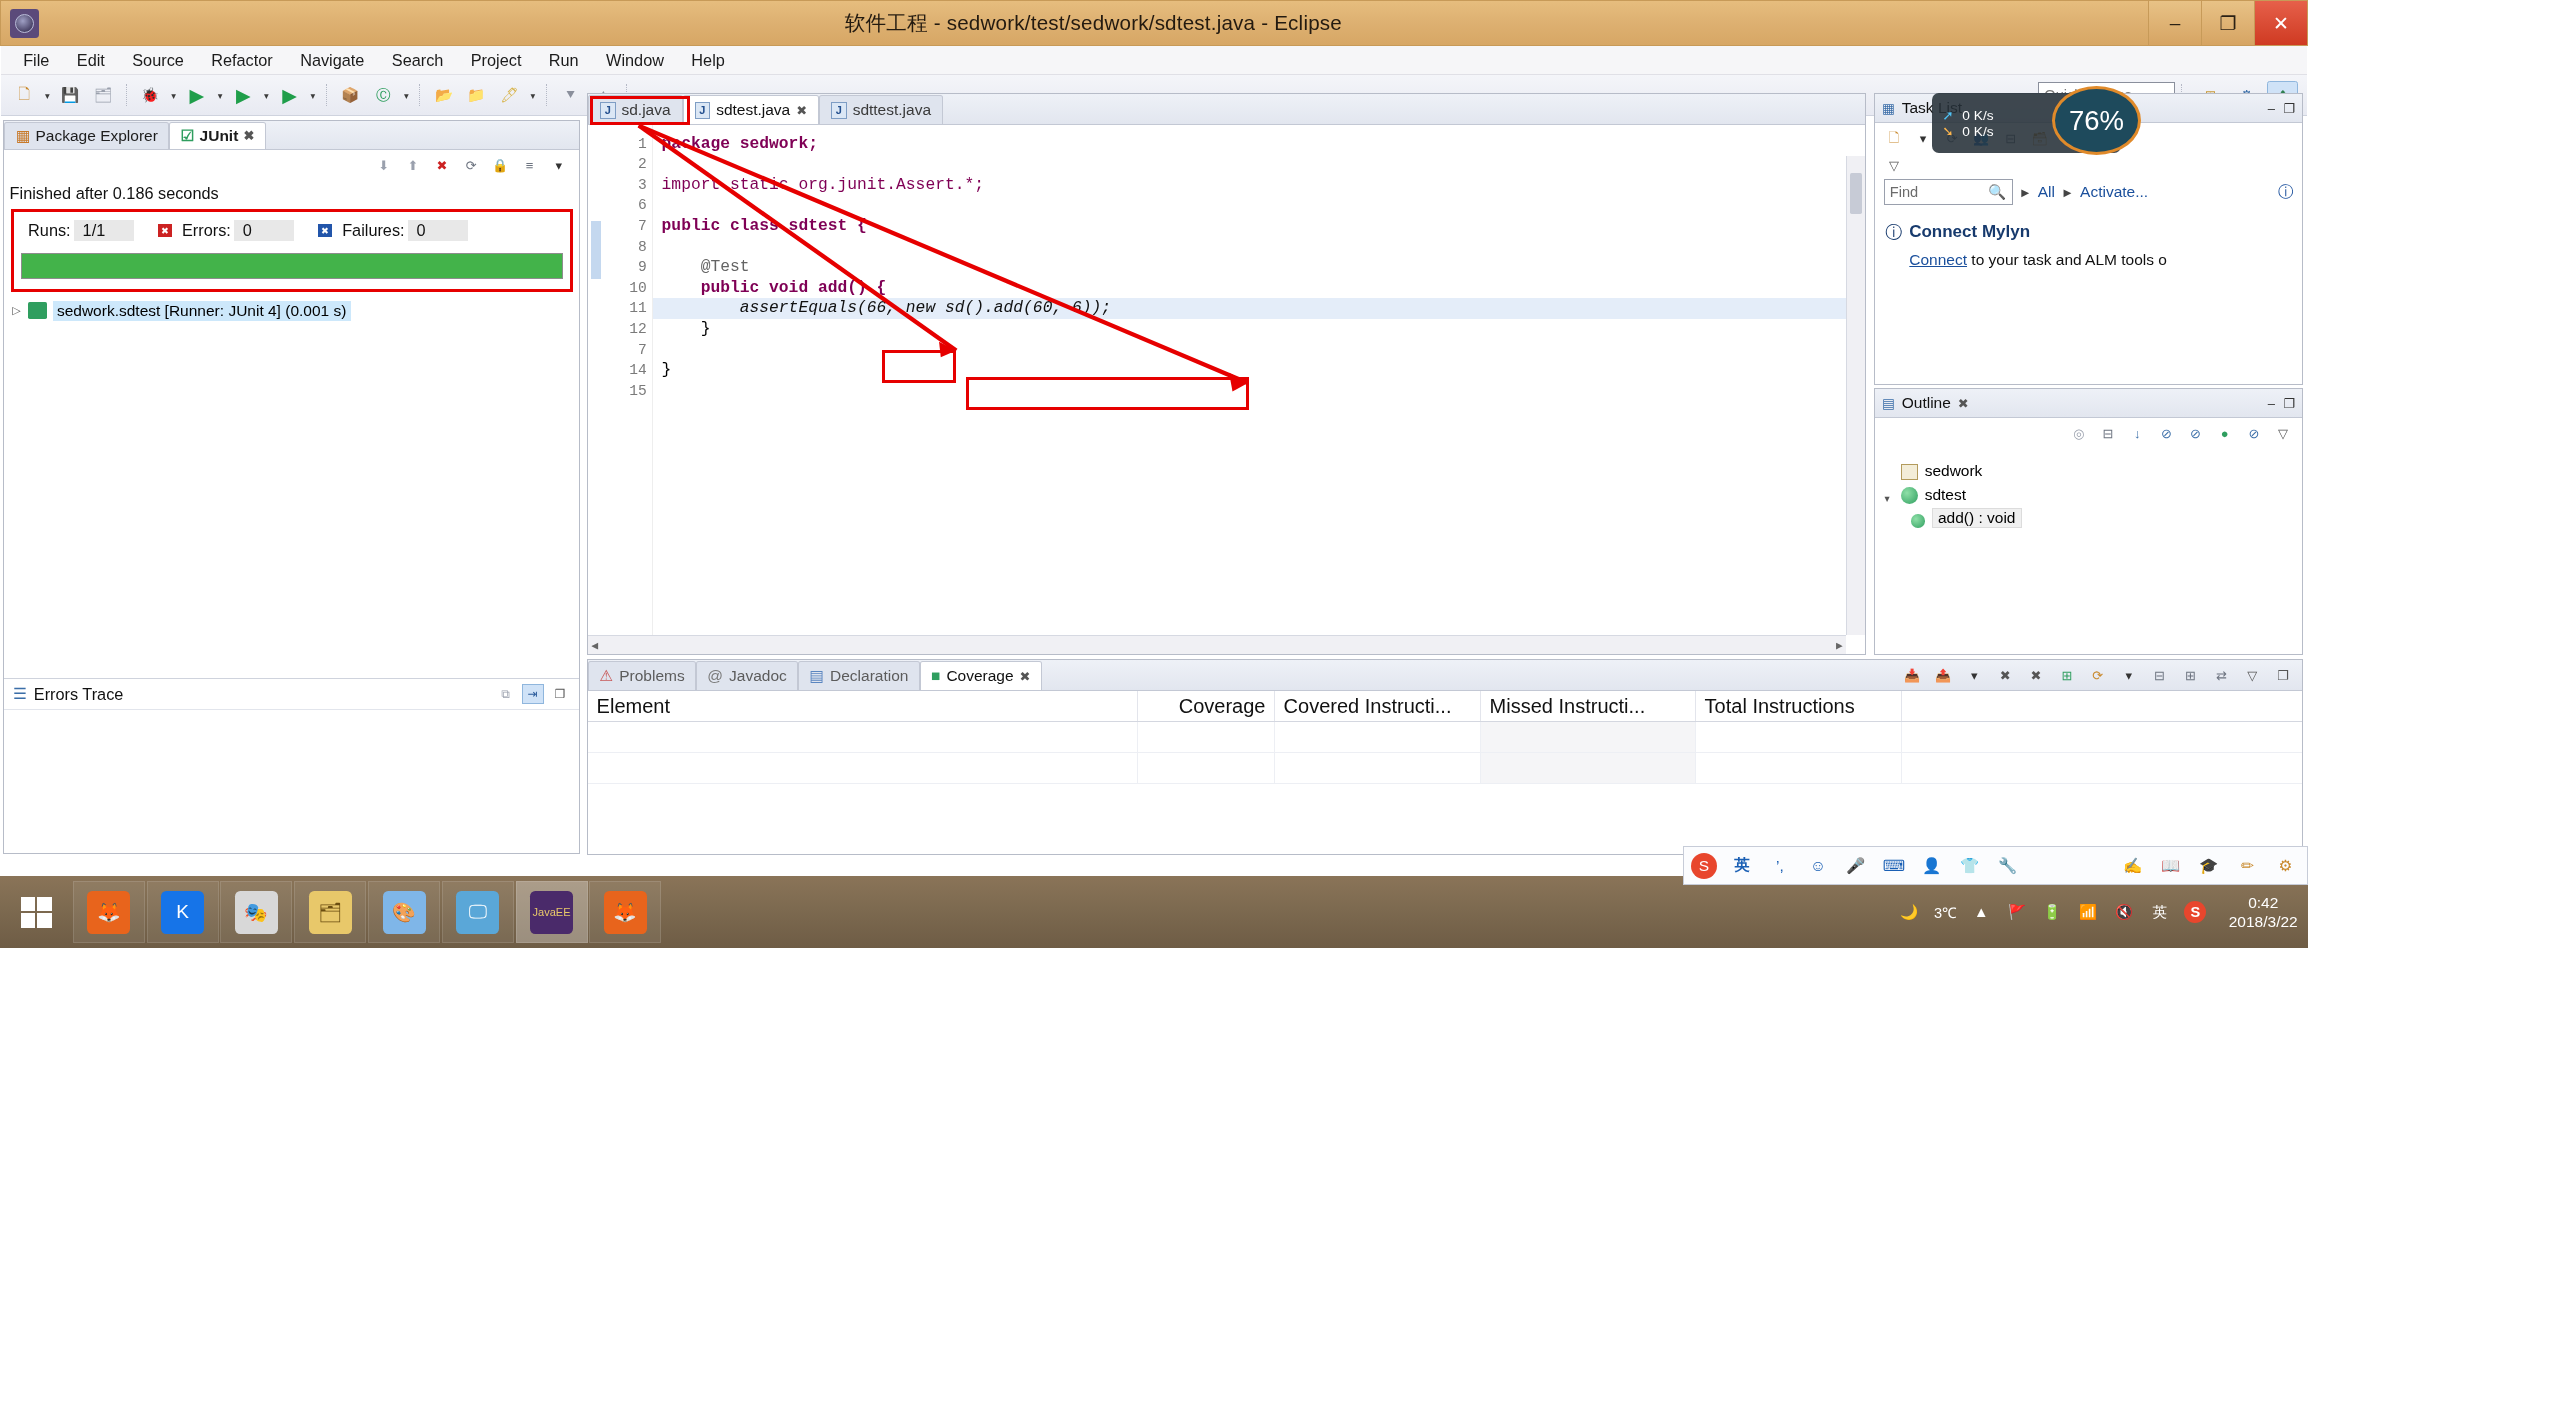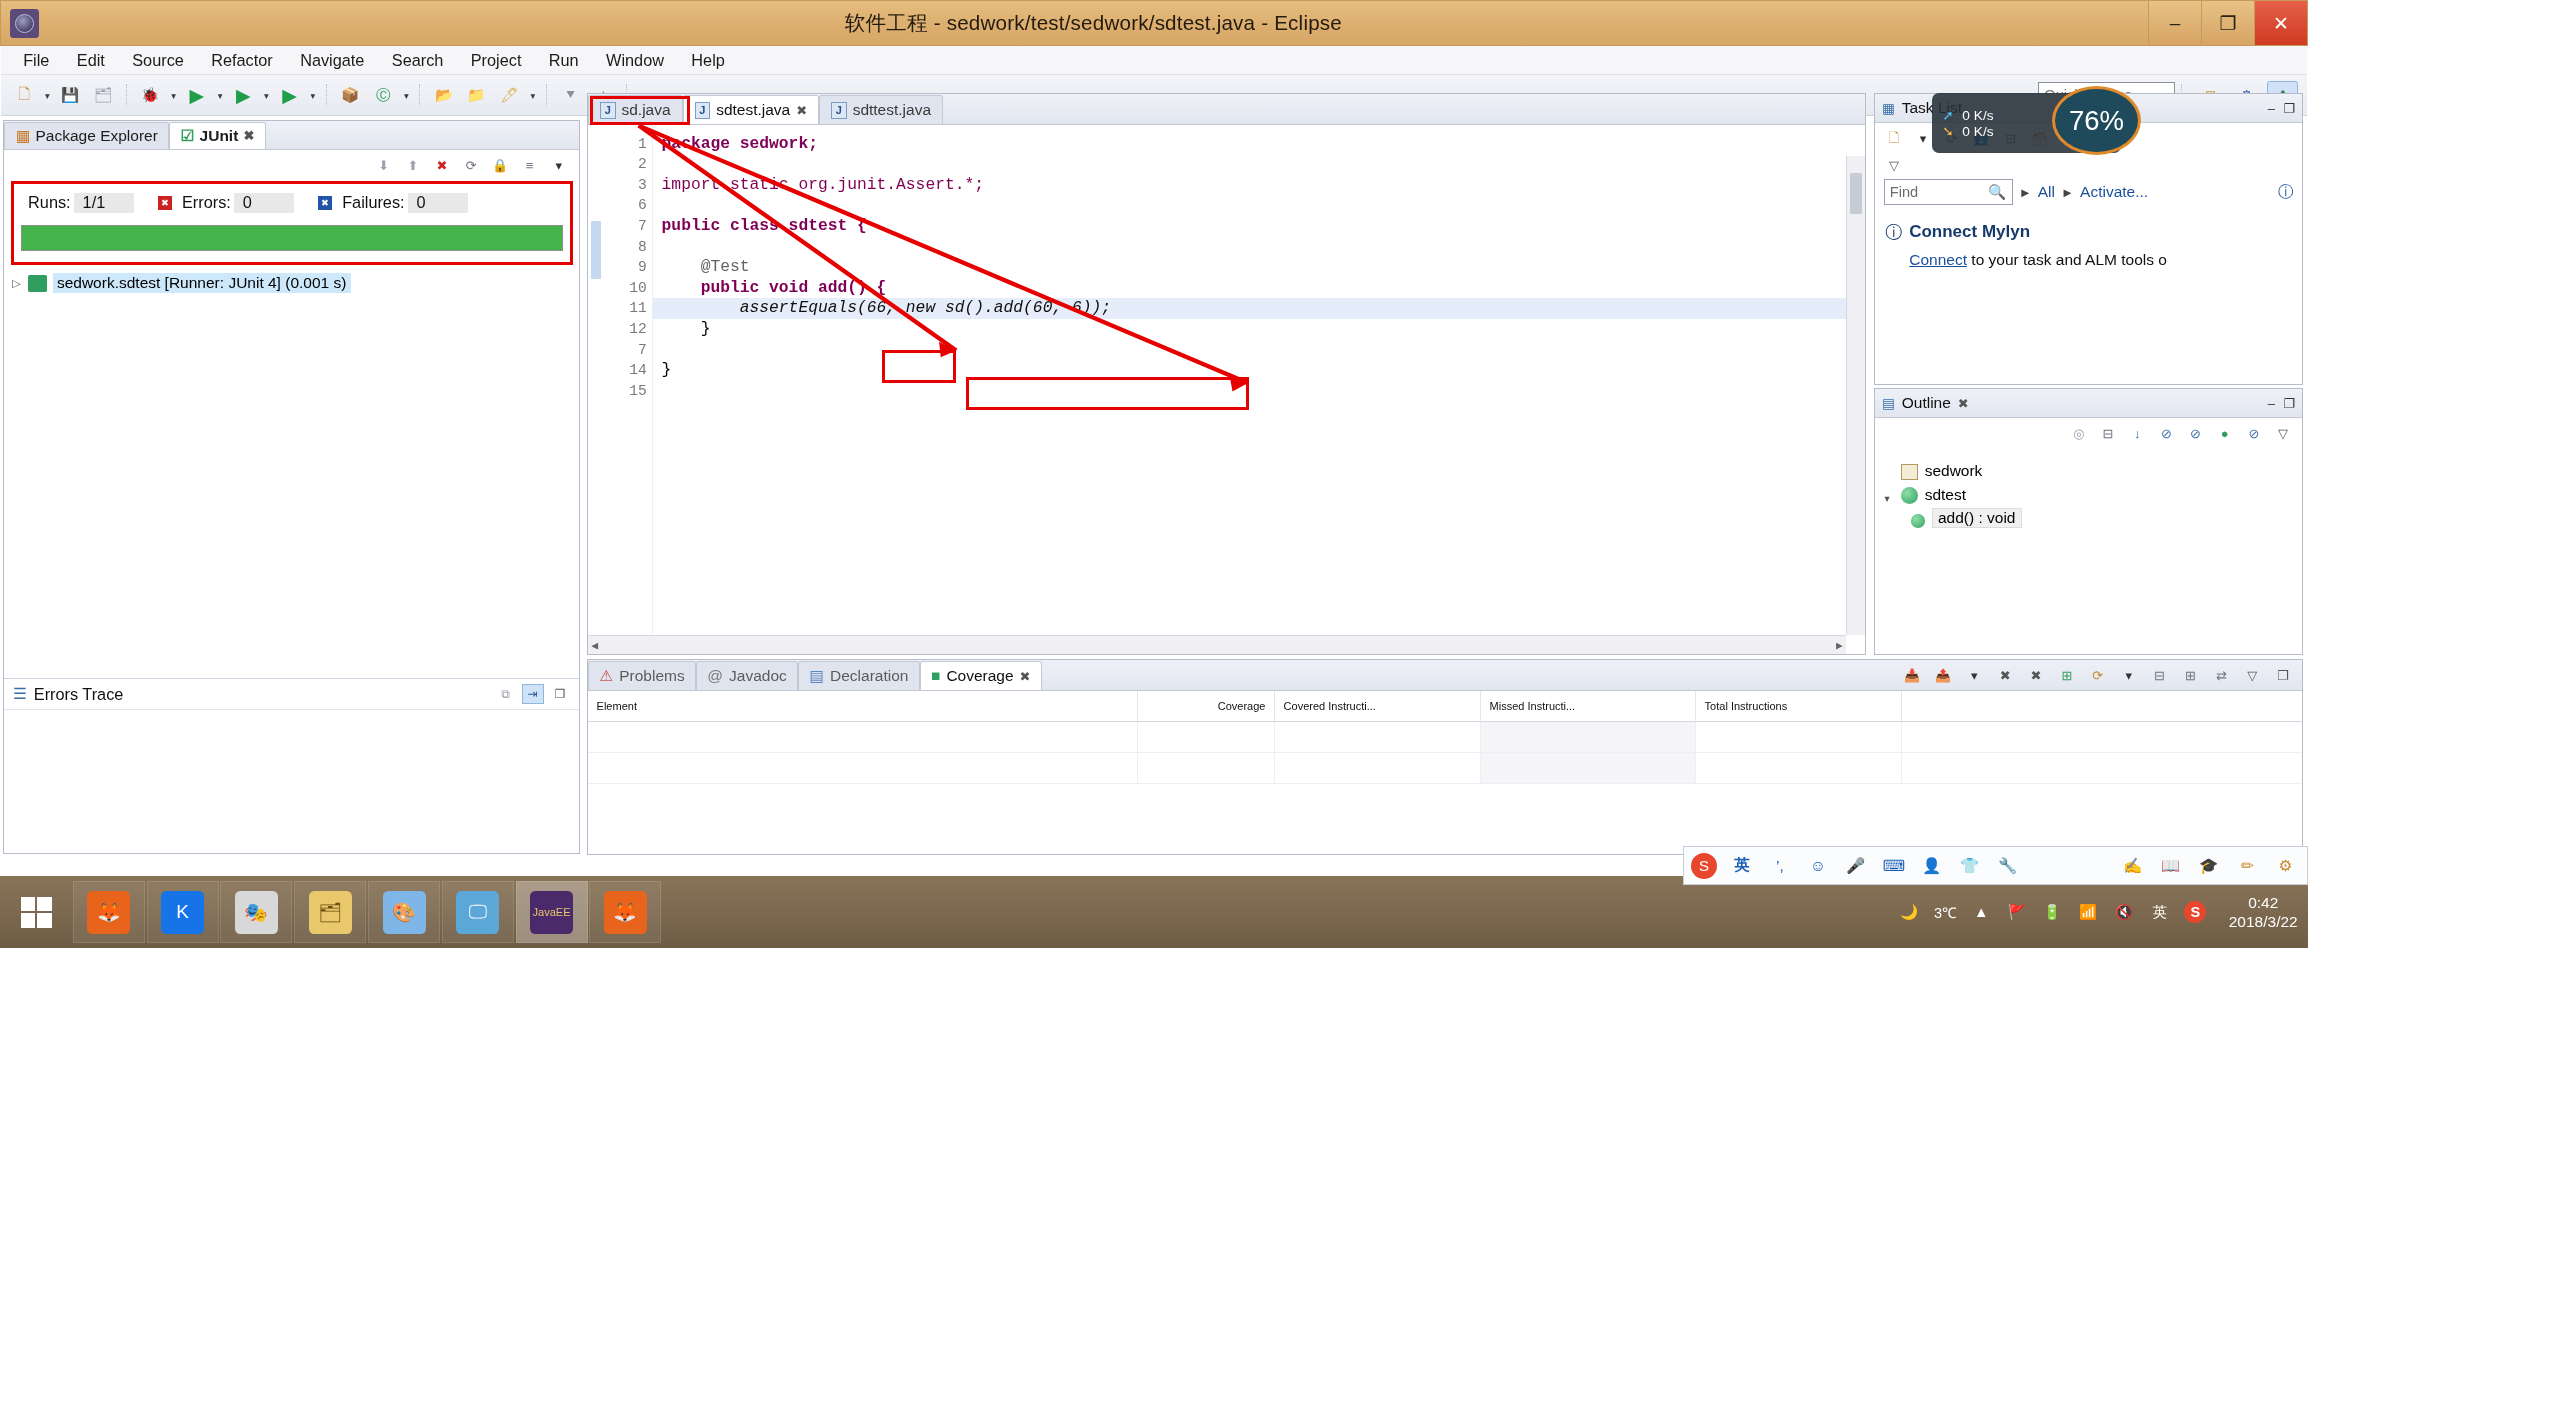--- a/index.html
+++ b/index.html
@@ -232,21 +232,21 @@
   #bottom-tabs { height: 31px; display:flex; align-items:flex-end;
     background: linear-gradient(to bottom,#eef1f7,#e2e6ef); border-bottom:0.9px solid #c3c8d4;
     padding-right: 6.9px; }
   .bt-tab { display:flex; align-items:center; gap:6px; height:29px; padding:0 10.3px;
     font-size:15.5px; color:#5c5c5c; border:0.9px solid #c3c8d4; border-bottom:none;
     background:#dfe4ee; border-radius:2.6px 2.6px 0 0; }
   .bt-tab.active { background:#fff; color:#111; }
   #bottom-actions { margin-left:auto; display:flex; align-items:center; gap:6.9px; height:29px; }
   #bottom-actions .ba { width:24px; height:22px; display:flex; align-items:center;
     justify-content:center; font-size:13px; }
-  #cov-table { width: 100%; font-size: 11px; text-align: center; }
+  #cov-table { width: 100%; font-size: 20px; text-align: center; }
   #cov-head { display:flex; height:31px; align-items:center;
     border-bottom:0.9px solid #d4d7e0; background:#fff; }
   #cov-head .th { padding: 0 8.6px; color:#111; border-right:0.9px solid #e3e5ec; height:100%;
     display:flex; align-items:center; }
   .cov-row { display:flex; height:31px; border-bottom:0.9px solid #edeff4; }
   .cov-row .td { padding: 0 8.6px; border-right:0.9px solid #edeff4;
     display:flex; align-items:center; color:#111; }
   .cov-row .td.shade { background:#f5f5f7; }
 
   
@@ -366,20 +366,21 @@
     <div id="junit-toolbar">
       <div class="jt-ico" style="color:#9aa0ad">⬇</div>
       <div class="jt-ico" style="color:#9aa0ad">⬆</div>
       <div class="jt-ico" style="color:#cc2222">✖</div>
       <div class="jt-ico" style="color:#6d7480">⟳</div>
       <div class="jt-ico" style="color:#d0a33c">🔒</div>
       <div class="jt-ico" style="color:#6d7480">≡</div>
       <div class="jt-ico" style="color:#333">▾</div>
     </div>
 
+    <div id="finished-line">Finished after 0.186 seconds</div>
 
     <div id="stats-box">
       <div id="stats-row">
         <span class="stat-label">Runs:</span>
         <span class="stat-value">1/1</span>
         <span class="sq red">✖</span>
         <span class="stat-label">Errors:</span>
         <span class="stat-value">0</span>
         <span class="sq blue">✖</span>
         <span class="stat-label">Failures:</span>

